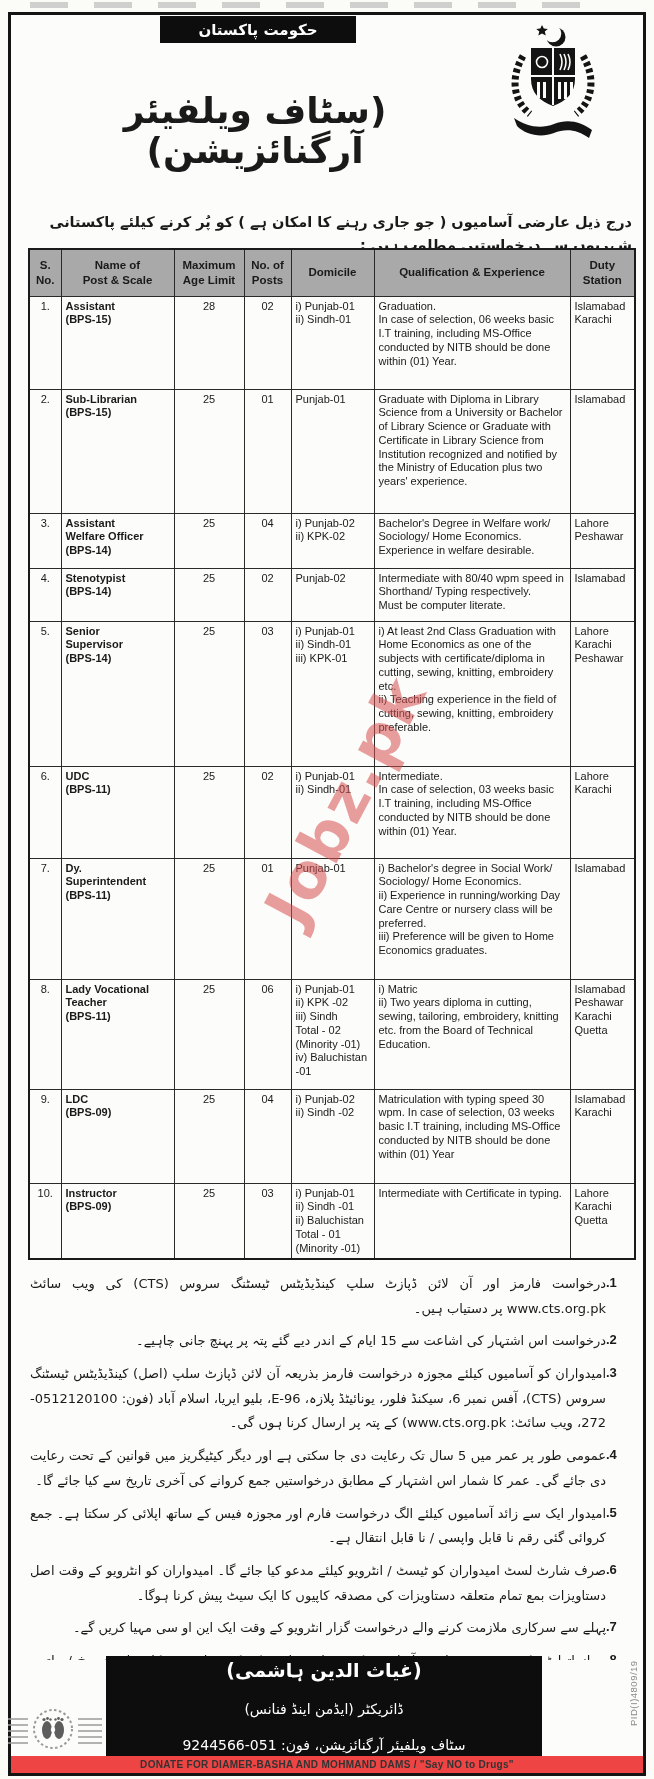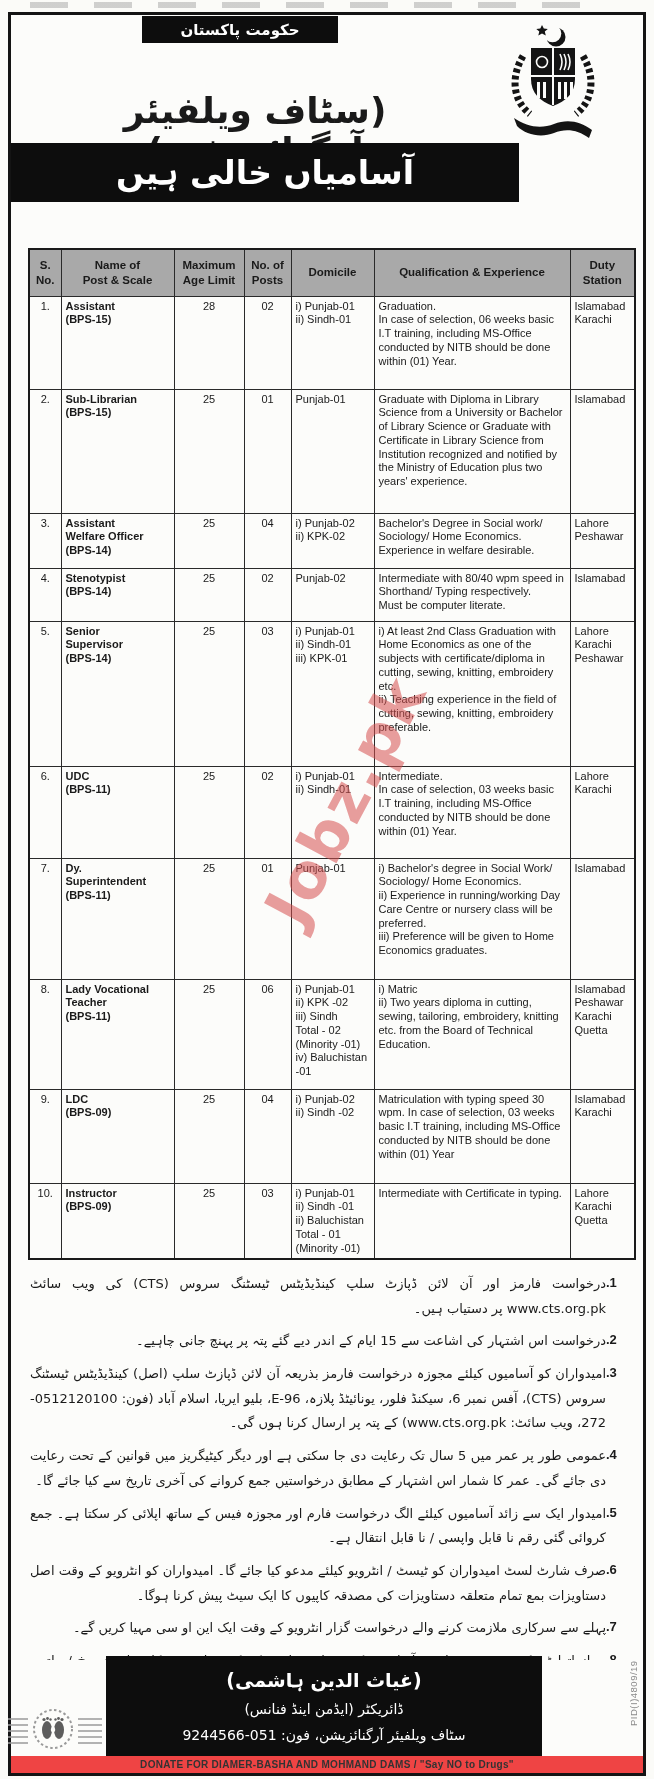--- a/index.html
+++ b/index.html
@@ -4,21 +4,21 @@
 <style>
   html,body{margin:0;padding:0;background:#ffffff;}
   #page{position:relative;width:654px;height:1779px;background:#fbfbf8;overflow:hidden;
         font-family:"Liberation Sans","DejaVu Sans",sans-serif;color:#1a1a1a;}
   .frame{position:absolute;left:8px;top:12px;width:638px;height:1764px;
          border:3px solid #141414;box-sizing:border-box;background:#fcfcfa;}
   .top-sliver{position:absolute;left:30px;top:2px;width:560px;height:6px;opacity:.45;
          background:repeating-linear-gradient(90deg,#9a9a9a 0 38px,transparent 38px 64px);}
   .ur{font-family:"DejaVu Sans",sans-serif;direction:rtl;}
   
-  .govt-box{position:absolute;left:142px;top:16px;width:196px;height:27px;background:#0d0d0d;
+  .govt-box{position:absolute;left:160px;top:16px;width:196px;height:27px;background:#0d0d0d;
             display:flex;align-items:center;justify-content:center;color:#fff;font-weight:bold;font-size:15px;}
   .title1{position:absolute;left:40px;top:50px;width:430px;text-align:center;font-weight:bold;font-size:31px;line-height:1.1;}
   .title2{position:absolute;left:40px;top:91px;width:430px;text-align:center;font-weight:bold;font-size:36px;line-height:1.1;}
   .emblem{position:absolute;left:492px;top:20px;}
   .banner{position:absolute;left:11px;top:143px;width:508px;height:59px;background:#0d0d0d;
           display:flex;align-items:center;justify-content:center;color:#fff;font-weight:bold;font-size:33px;}
   .intro{position:absolute;left:26px;top:211px;width:606px;text-align:right;font-size:14.5px;font-weight:bold;line-height:1.6;}
   
   table.jobs{position:absolute;left:28px;top:248px;width:606px;border-collapse:collapse;table-layout:fixed;
              border:2px solid #1a1a1a;font-size:11px;line-height:1.25;}
@@ -29,21 +29,21 @@
   td.name{font-weight:bold;}
   td.num{text-align:center;}
   
   .notes{position:absolute;left:30px;top:1272px;width:602px;height:388px;overflow:hidden;direction:rtl;}
   .note{display:flex;margin-bottom:8px;}
   .note-num{flex:0 0 26px;direction:ltr;text-align:left;font-size:13px;font-weight:bold;padding-top:3px;
             font-family:"Liberation Sans",sans-serif;}
   .note-text{flex:1;font-size:13px;line-height:1.9;text-align:justify;}
   
   .sign-box{position:absolute;left:106px;top:1656px;width:436px;height:100px;background:#0d0d0d;color:#fff;
-            display:flex;flex-direction:column;align-items:center;justify-content:center;gap:10px;}
+            display:flex;flex-direction:column;align-items:center;justify-content:center;gap:20px;}
   .sign-name{font-size:19px;font-weight:bold;}
   .sign-title{font-size:14px;}
   .sign-org{font-size:14px;text-align:center;}
   .donate-bar{position:absolute;left:11px;top:1756px;width:632px;height:17px;background:#ef4444;
               display:flex;align-items:center;justify-content:center;
               font-size:10px;font-weight:bold;color:#333;letter-spacing:.3px;}
   .pid{position:absolute;left:628px;top:1628px;height:130px;width:16px;color:#8a8a8a;font-size:9.5px;
        writing-mode:vertical-rl;transform:rotate(180deg);text-align:center;letter-spacing:.5px;}
   .polio{position:absolute;left:8px;top:1710px;width:96px;height:42px;display:flex;align-items:center;gap:4px;}
   .tiny-lines{width:24px;height:26px;opacity:.75;
@@ -77,24 +77,22 @@
       <line x1="61" y1="28" x2="61" y2="85" stroke="#fcfcfa" stroke-width="2"></line>
       <line x1="39" y1="56" x2="83" y2="56" stroke="#fcfcfa" stroke-width="2"></line>
       <circle cx="50" cy="42" r="5.5" fill="none" stroke="#fcfcfa" stroke-width="1.6"></circle>
       <path d="M68 34 q4 8 0 16 M72 34 q4 8 0 16 M76 34 q4 8 0 16" fill="none" stroke="#fcfcfa" stroke-width="1.6"></path>
       <path d="M45 62 h3 v16 h-3 z M51 62 h3 v16 h-3 z" fill="#fcfcfa"></path>
       <path d="M66 62 h3 v17 h-3 z M72 62 h3 v17 h-3 z M78 62 h3 v17 h-3 z" fill="#fcfcfa"></path>
       <path d="M22 98 c13 9 27 11 40 6 c13 -5 26 -3 38 6 l-3 8 c-11 -8 -23 -10 -35 -5 c-13 5 -28 2 -37 -7 z" fill="#141414"></path>
     </svg>
   </div>
 
-  <div class="banner ur">
-    <span>آسامیاں خالی ہیں</span>
-  </div>
-
+
+  <div class="intro ur">درج ذیل عارضی آسامیوں ( جو جاری رہنے کا امکان ہے ) کو پُر کرنے کیلئے پاکستانی شہریوں سے درخواستیں مطلوب ہیں :</div>
 
   <table class="jobs">
     <colgroup>
       <col style="width:32px">
         <col style="width:113px">
         <col style="width:70px">
         <col style="width:47px">
       <col style="width:83px">
         <col style="width:196px">
         <col style="width:65px">
@@ -139,21 +137,21 @@
     </tr>
     <tr style="height:55px">
       <td class="sno">3.</td>
       <td class="name">Assistant
 Welfare Officer
 (BPS-14)</td>
       <td class="num">25</td>
       <td class="num">04</td>
       <td>i) Punjab-02
 ii) KPK-02</td>
-      <td>Bachelor's Degree in Social work/ Sociology/ Home Economics.
+      <td>Bachelor's Degree in Welfare work/ Sociology/ Home Economics.
 Experience in welfare desirable.</td>
       <td>Lahore
 Peshawar</td>
     </tr>
     <tr style="height:53px">
       <td class="sno">4.</td>
       <td class="name">Stenotypist
 (BPS-14)</td>
       <td class="num">25</td>
       <td class="num">02</td>

